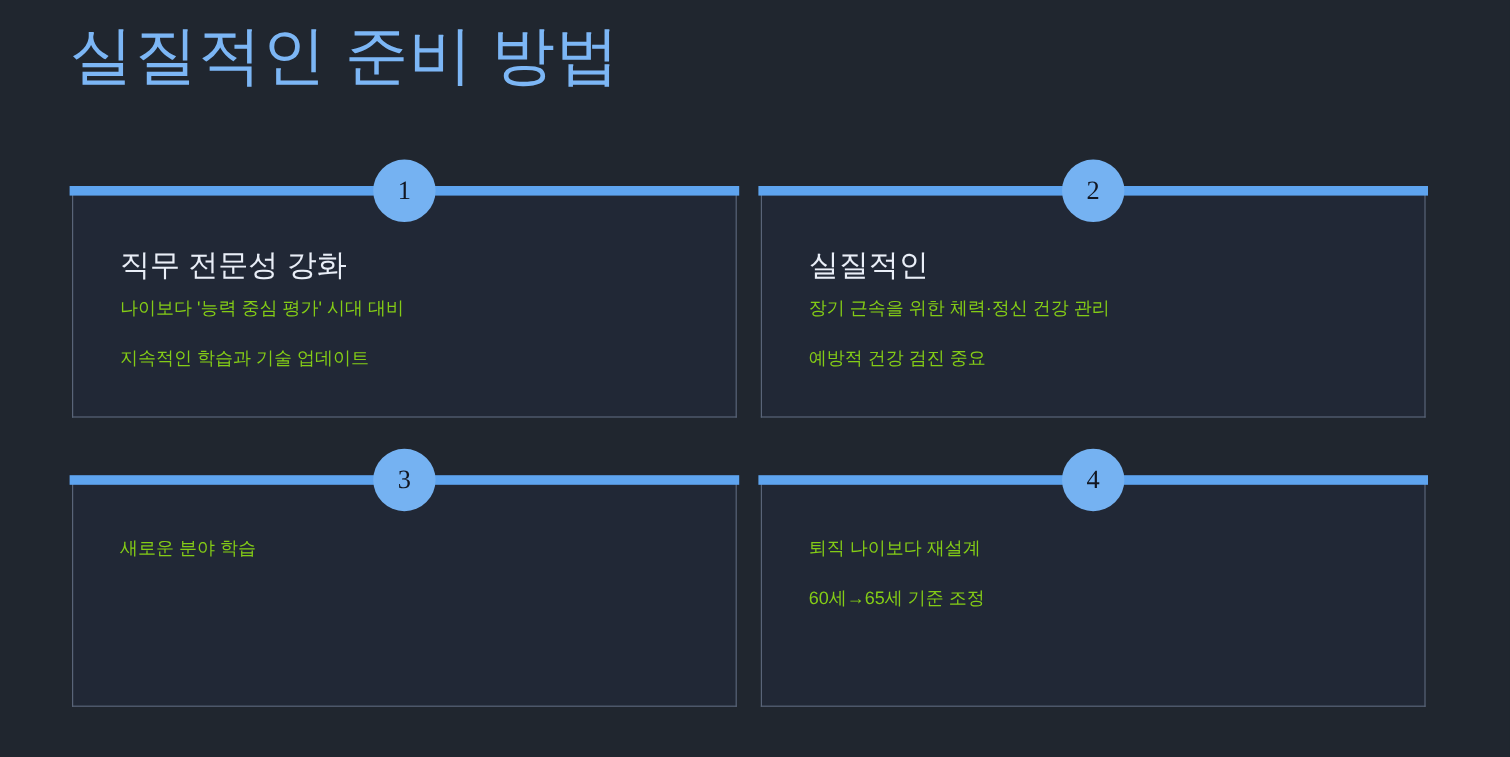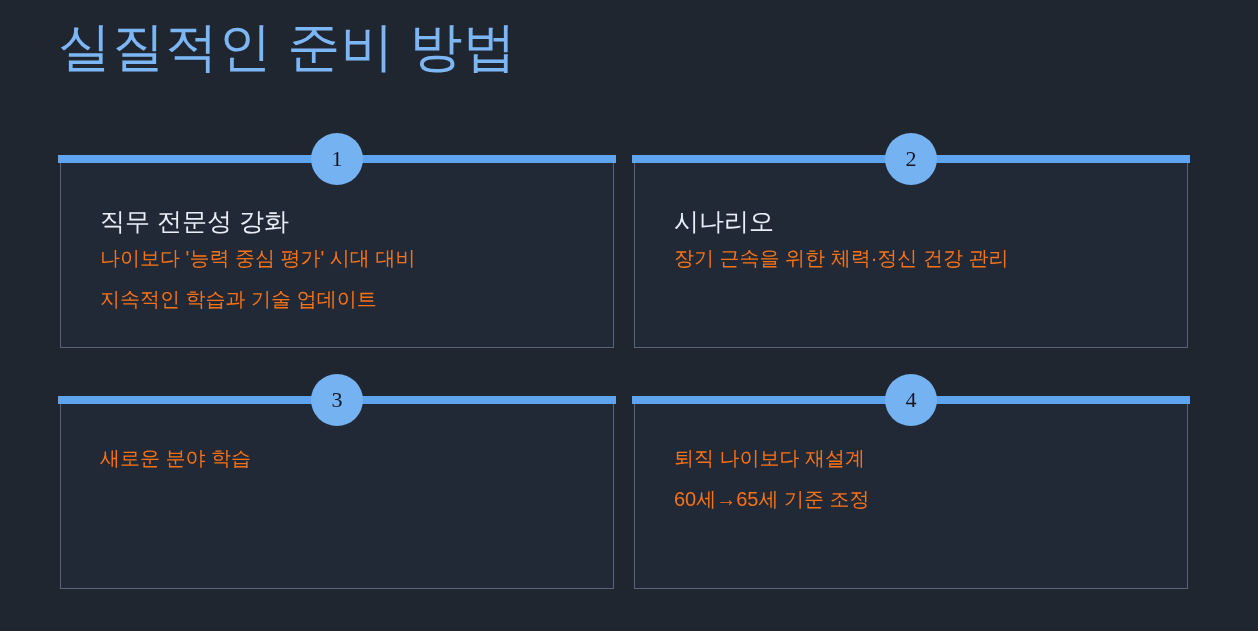--- a/index.html
+++ b/index.html
@@ -109,23 +109,23 @@
   .card-heading {
     font-size: 25px;
     line-height: 32px;
     color: #e9eef7;
     font-weight: 400;
     margin: 0 0 9px 0;
     white-space: nowrap;
   }
 
   .card-point {
-    font-size: 20px;
+    font-size: 15px;
     line-height: 24px;
-    color: #f97316;
+    color: #84cc16;
     margin: 0 0 17px 0;
     white-space: nowrap;
   }
   .card-point:last-child { margin-bottom: 0; }
 </style>
 </head>
 <body>
 
 <div class="slide">
 
@@ -142,22 +142,23 @@
         <div class="card-point">나이보다 '능력 중심 평가' 시대 대비</div>
         <div class="card-point">지속적인 학습과 기술 업데이트</div>
       </div>
     </div>
 
     <div class="card pos-1">
       <div class="card-body"></div>
       <div class="card-bar"></div>
       <div class="card-badge">2</div>
       <div class="card-content">
-        <div class="card-heading">시나리오</div>
+        <div class="card-heading">실질적인</div>
         <div class="card-point">장기 근속을 위한 체력·정신 건강 관리</div>
+        <div class="card-point">예방적 건강 검진 중요</div>
       </div>
     </div>
 
     <div class="card pos-2">
       <div class="card-body"></div>
       <div class="card-bar"></div>
       <div class="card-badge">3</div>
       <div class="card-content">
         <div class="card-point">새로운 분야 학습</div>
       </div>

